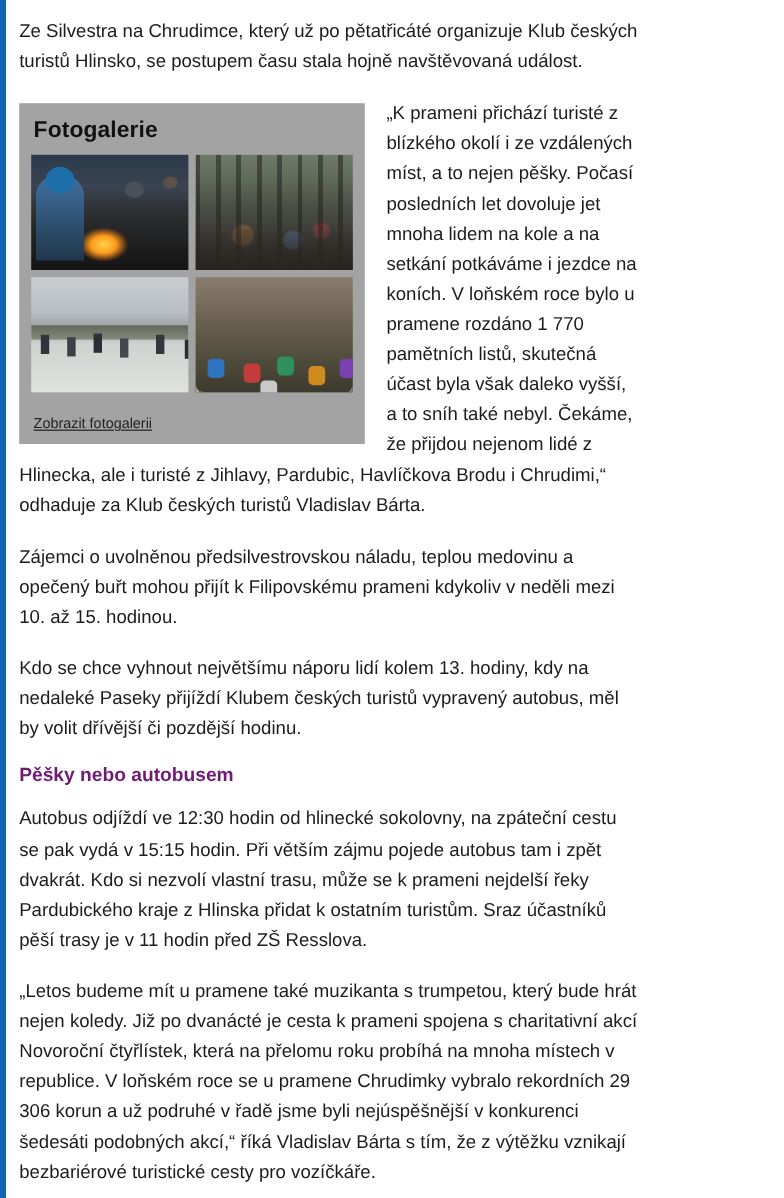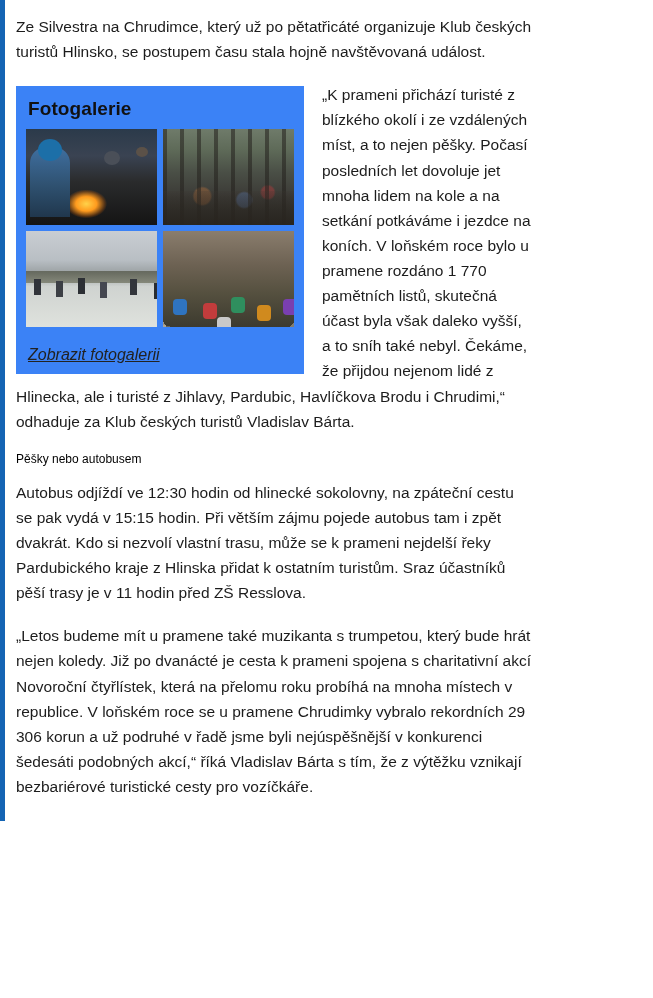--- a/index.html
+++ b/index.html
@@ -34,21 +34,21 @@
     margin: 0 0 18px 0;
     color: #1c1c1c;
     text-align: left;
   }
   p.body-text:last-child { margin-bottom: 12px; }
 
   
   .gallery {
     float: left;
     width: 288px;
-    background: #3b82f6;
+    background: #a3a3a3;
     padding: 10px 10px 8px 10px;
     box-sizing: border-box;
     margin: 4px 18px 8px 0;
   }
   .gallery-title {
     font-size: 19px;
     font-weight: bold;
     color: #111;
     margin: 2px 0 9px 2px;
     letter-spacing: 0.1px;
@@ -61,25 +61,24 @@
   .thumb {
     width: 100%;
     height: 96px;
     position: relative;
     overflow: hidden;
     background: #555;
   }
   .gallery-link {
     display: inline-block;
     margin: 19px 0 2px 2px;
-    font-size: 16px;
+    font-size: 12px;
     color: #222;
     text-decoration: underline;
     cursor: pointer;
-    font-style: italic;
   }
 
   
   .t1 {
     background:
       radial-gradient(ellipse 26px 18px at 46% 78%, #ffd24a 0%, #ff9b1e 40%, rgba(255,120,0,0.25) 70%, rgba(0,0,0,0) 80%),
       linear-gradient(to bottom, #2b3a4a 0%, #3a4352 28%, #2a2b2c 55%, #141414 100%);
   }
   .t1::before {
     content: "";
@@ -161,24 +160,24 @@
     left: 10px; bottom: 12px;
     width: 14px; height: 16px;
     border-radius: 4px;
     background: #2f74c0;
     box-shadow:
       30px 4px 0 0 #c23c3c, 58px -2px 0 0 #2f8f5e, 84px 6px 0 0 #d08a1e,
       110px 0px 0 0 #7a3fb0, 44px 18px 0 0 #c9c9c9;
   }
 
   h3.subhead {
-    font-size: 12px;
-    font-weight: normal;
+    font-size: 16px;
+    font-weight: bold;
     margin: 0 0 14px 0;
-    color: #000000;
+    color: #701a75;
   }
   .clearfix::after { content: ""; display: block; clear: both; }
 </style>
 </head>
 <body>
 
 <div class="page">
   <div class="left-rule"></div>
 
   <p class="body-text">Ze Silvestra na Chrudimce, který už po pětatřicáté organizuje Klub českých turistů Hlinsko, se postupem času stala hojně navštěvovaná událost.</p>
@@ -191,18 +190,20 @@
       <div class="thumb t3"></div>
       <div class="thumb t4"></div>
     </div>
     <a class="gallery-link">Zobrazit fotogalerii</a>
   </div>
 
   <p class="body-text">„K prameni přichází turisté z blízkého okolí i ze vzdálených míst, a to nejen pěšky. Počasí posledních let dovoluje jet mnoha lidem na kole a na setkání potkáváme i jezdce na koních. V loňském roce bylo u pramene rozdáno 1 770 pamětních listů, skutečná účast byla však daleko vyšší, a to sníh také nebyl. Čekáme, že přijdou nejenom lidé z Hlinecka, ale i turisté z Jihlavy, Pardubic, Havlíčkova Brodu i Chrudimi,“ odhaduje za Klub českých turistů Vladislav Bárta.</p>
 
   <div class="clearfix"></div>
 
+  <p class="body-text">Zájemci o uvolněnou předsilvestrovskou náladu, teplou medovinu a opečený buřt mohou přijít k Filipovskému prameni kdykoliv v neděli mezi 10. až 15. hodinou.</p>
+  <p class="body-text">Kdo se chce vyhnout největšímu náporu lidí kolem 13. hodiny, kdy na nedaleké Paseky přijíždí Klubem českých turistů vypravený autobus, měl by volit dřívější či pozdější hodinu.</p>
 
   <h3 class="subhead">Pěšky nebo autobusem</h3>
 
   <p class="body-text">Autobus odjíždí ve 12:30 hodin od hlinecké sokolovny, na zpáteční cestu se pak vydá v 15:15 hodin. Při větším zájmu pojede autobus tam i zpět dvakrát. Kdo si nezvolí vlastní trasu, může se k prameni nejdelší řeky Pardubického kraje z Hlinska přidat k ostatním turistům. Sraz účastníků pěší trasy je v 11 hodin před ZŠ Resslova.</p>
   <p class="body-text">„Letos budeme mít u pramene také muzikanta s trumpetou, který bude hrát nejen koledy. Již po dvanácté je cesta k prameni spojena s charitativní akcí Novoroční čtyřlístek, která na přelomu roku probíhá na mnoha místech v republice. V loňském roce se u pramene Chrudimky vybralo rekordních 29 306 korun a už podruhé v řadě jsme byli nejúspěšnější v konkurenci šedesáti podobných akcí,“ říká Vladislav Bárta s tím, že z výtěžku vznikají bezbariérové turistické cesty pro vozíčkáře.</p>
 </div>
 
 </body></html>

